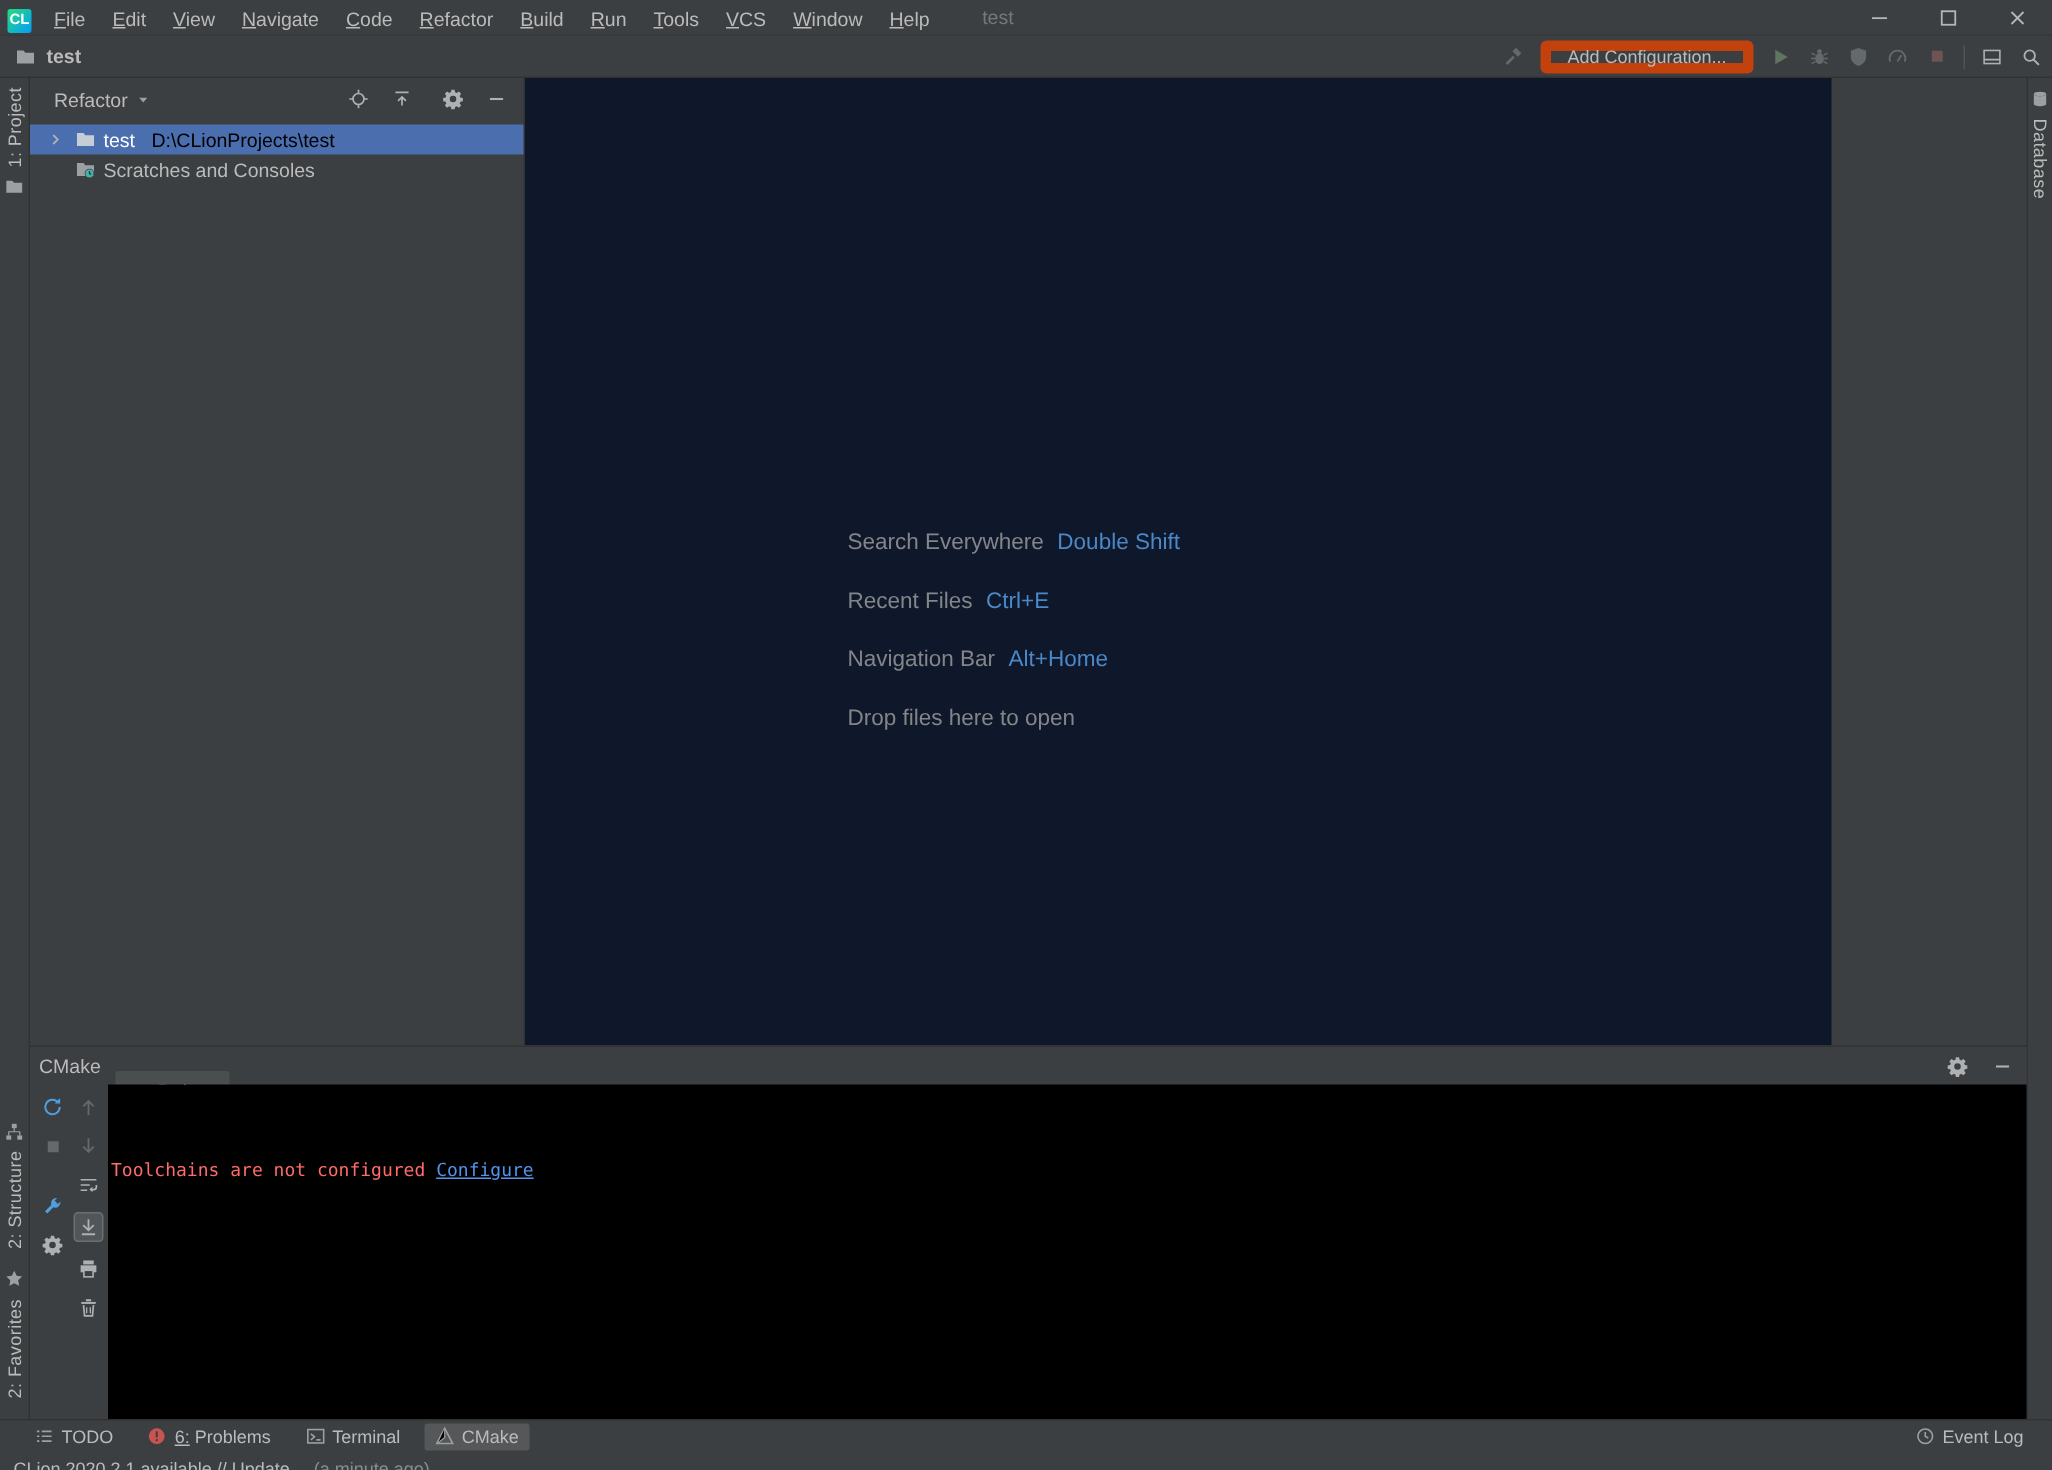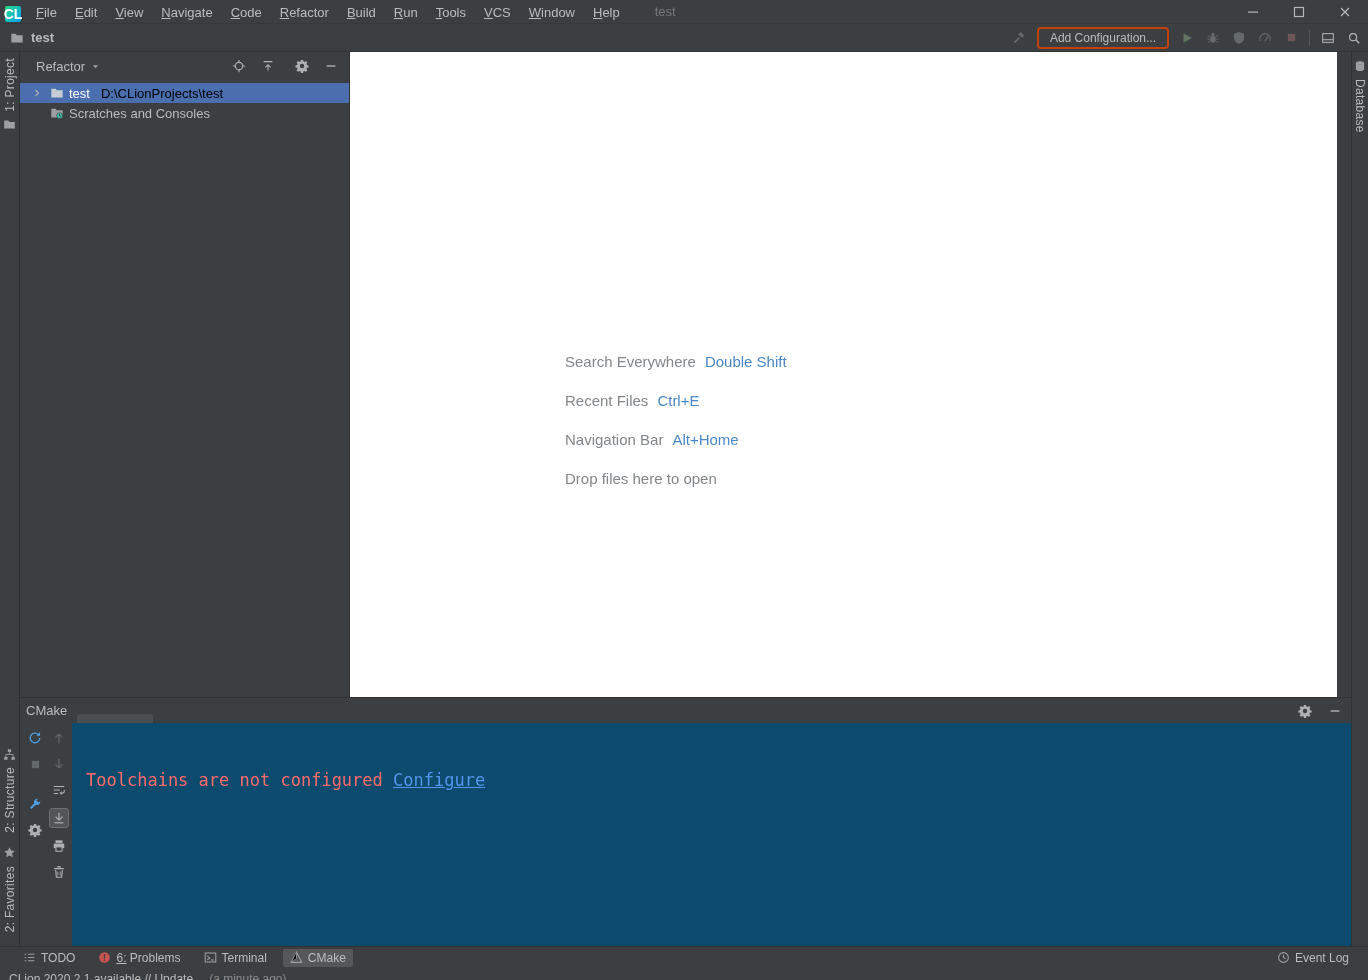--- a/index.html
+++ b/index.html
@@ -2,33 +2,33 @@
 <html><head>
 <meta charset="utf-8">
 <style>
   *{margin:0;padding:0;box-sizing:border-box;}
   html,body{width:1368px;height:980px;overflow:hidden;background:#2b2b2b;}
   body{font-family:"Liberation Sans",sans-serif;font-size:13px;color:#bbbbbb;}
   .window{position:relative;width:1368px;height:980px;background:#3c3f41;}
 
   
   .menubar{position:absolute;left:0;top:0;width:100%;height:24px;background:#3c3f41;display:flex;align-items:center;border-bottom:1px solid #363839;}
-  .app-icon{width:16px;height:16px;margin:4px 6px 0 5px;border-radius:2px;background:linear-gradient(135deg,#21d789 10%,#07a3ec 90%);color:#fff;font-size:14px;font-weight:bold;display:flex;align-items:center;justify-content:center;flex:0 0 auto;}
+  .app-icon{width:16px;height:16px;margin:4px 6px 0 5px;border-radius:2px;background:linear-gradient(135deg,#21d789 10%,#07a3ec 90%);color:#fff;font-size:10px;font-weight:bold;display:flex;align-items:center;justify-content:center;flex:0 0 auto;}
   .menu-item{display:inline-block;padding:4px 9px 3px;color:#bbbbbb;cursor:default;}
   .menu-item::first-letter{text-decoration:underline;}
   .window-title{color:#787878;margin-left:26px;}
   .window-controls{margin-left:auto;display:flex;height:24px;}
   .wc{width:46px;height:24px;display:flex;align-items:center;justify-content:center;color:#b6b6b6;}
   .wc svg{display:block;}
 
   
   .toolbar{position:absolute;left:0;top:24px;width:100%;height:28px;background:#3c3f41;border-bottom:1px solid #323232;display:flex;align-items:center;padding:0 6px 0 9px;}
   .breadcrumb{display:flex;align-items:center;gap:6px;font-weight:bold;color:#bbbbbb;}
   .tb-right{margin-left:auto;display:flex;align-items:center;gap:10px;}
-  .btn-outline{height:22px;padding:0 11px;border:2px solid #c2410c;border-radius:4px;background:transparent;color:#bbbbbb;font-size:12px;font-family:"Liberation Sans",sans-serif;display:flex;align-items:center;}
+  .btn-outline{height:22px;padding:0 11px;border:7px solid #c2410c;border-radius:4px;background:transparent;color:#bbbbbb;font-size:12px;font-family:"Liberation Sans",sans-serif;display:flex;align-items:center;}
   .tb-sep{width:1px;height:16px;background:#515354;}
 
   
   .ic{width:16px;height:16px;display:inline-flex;align-items:center;justify-content:center;flex:0 0 auto;}
   .ic svg{display:block;}
   .gray{color:#9da0a2;}
   .dim{color:#64696c;}
   .dimg{color:#5f7560;}
   .dimr{color:#6e5454;}
   .blue{color:#4f9fe0;}
@@ -47,36 +47,36 @@
   .pp-header{height:28px;display:flex;align-items:center;padding:0 10px 0 16px;}
   .pp-title{display:flex;align-items:center;gap:5px;color:#bbbbbb;}
   .pp-actions{margin-left:auto;display:flex;align-items:center;gap:13px;}
   .tree{padding-top:3px;}
   .tree-row{height:20px;display:flex;align-items:center;padding-left:9px;gap:4px;white-space:nowrap;cursor:default;}
   .tree-row.selected{background:#4b6eaf;color:#ffffff;}
   .tree-path{color:#000000;margin-left:7px;}
   .chev-slot{width:16px;height:16px;display:inline-flex;align-items:center;justify-content:center;flex:0 0 auto;color:#aeb0b2;}
 
   
-  .editor{position:absolute;left:350px;top:52px;width:987px;height:645px;background:#ffffff;}
+  .editor{position:absolute;left:350px;top:52px;width:871px;height:645px;background:#0f172a;}
   .hints{position:absolute;left:215px;top:290px;}
   .hint-line{height:39px;display:flex;align-items:center;font-size:15px;color:#838689;}
   .hint-keys{color:#4a88c7;margin-left:9px;}
 
   
   .cmake-panel{position:absolute;left:20px;top:697px;width:1331px;height:249px;background:#3c3f41;border-top:1px solid #323232;}
   .cm-tabs{height:25px;display:flex;align-items:center;padding:0 8px 0 2px;}
   .cm-title{padding:0 10px 0 4px;color:#bbbbbb;}
   .cm-tab{display:flex;align-items:flex-end;gap:6px;height:21px;padding:0 9px;background:rgba(255,255,255,.08);border-radius:2px;color:#bbbbbb;cursor:default;margin-top:28px;}
   .cm-actions{margin-left:auto;display:flex;align-items:center;gap:14px;}
   .cm-body{position:absolute;left:0;top:25px;right:0;bottom:0;display:flex;}
   .cm-toolbar{width:52px;background:#3c3f41;display:flex;gap:0;padding:7px 1px 0 3px;}
   .cm-col{display:flex;flex-direction:column;align-items:center;gap:10px;width:24px;}
   .active-ic{background:rgba(255,255,255,.12);border:1px solid #6a6f72;border-radius:3px;width:20px;height:20px;}
-  .console{flex:1;background:#0c4a6e;font-family:"DejaVu Sans Mono",monospace;font-size:17px;line-height:20.5px;padding:6px 0 0 14px;white-space:pre-wrap;}
+  .console{flex:1;background:#000000;font-family:"DejaVu Sans Mono",monospace;font-size:12px;line-height:20.5px;padding:6px 0 0 2px;white-space:pre-wrap;}
   .console .err{color:#ff6b68;}
   .console .lnk{color:#5394ec;text-decoration:underline;cursor:pointer;}
   .console .plain{color:#bbbbbb;}
 
   
   .tw-bar{position:absolute;left:0;top:946px;width:100%;height:22px;background:#3c3f41;border-top:1px solid #323232;display:flex;align-items:center;font-size:12px;padding:0 12px 0 16px;gap:9px;}
   .tw-btn{display:flex;align-items:center;gap:5px;height:18px;padding:0 7px;border-radius:2px;color:#bbbbbb;cursor:default;}
   .tw-btn.active{background:rgba(255,255,255,.13);}
   .tw-label{display:inline-block;}
   .tw-label.mn::first-letter{text-decoration:underline;}

